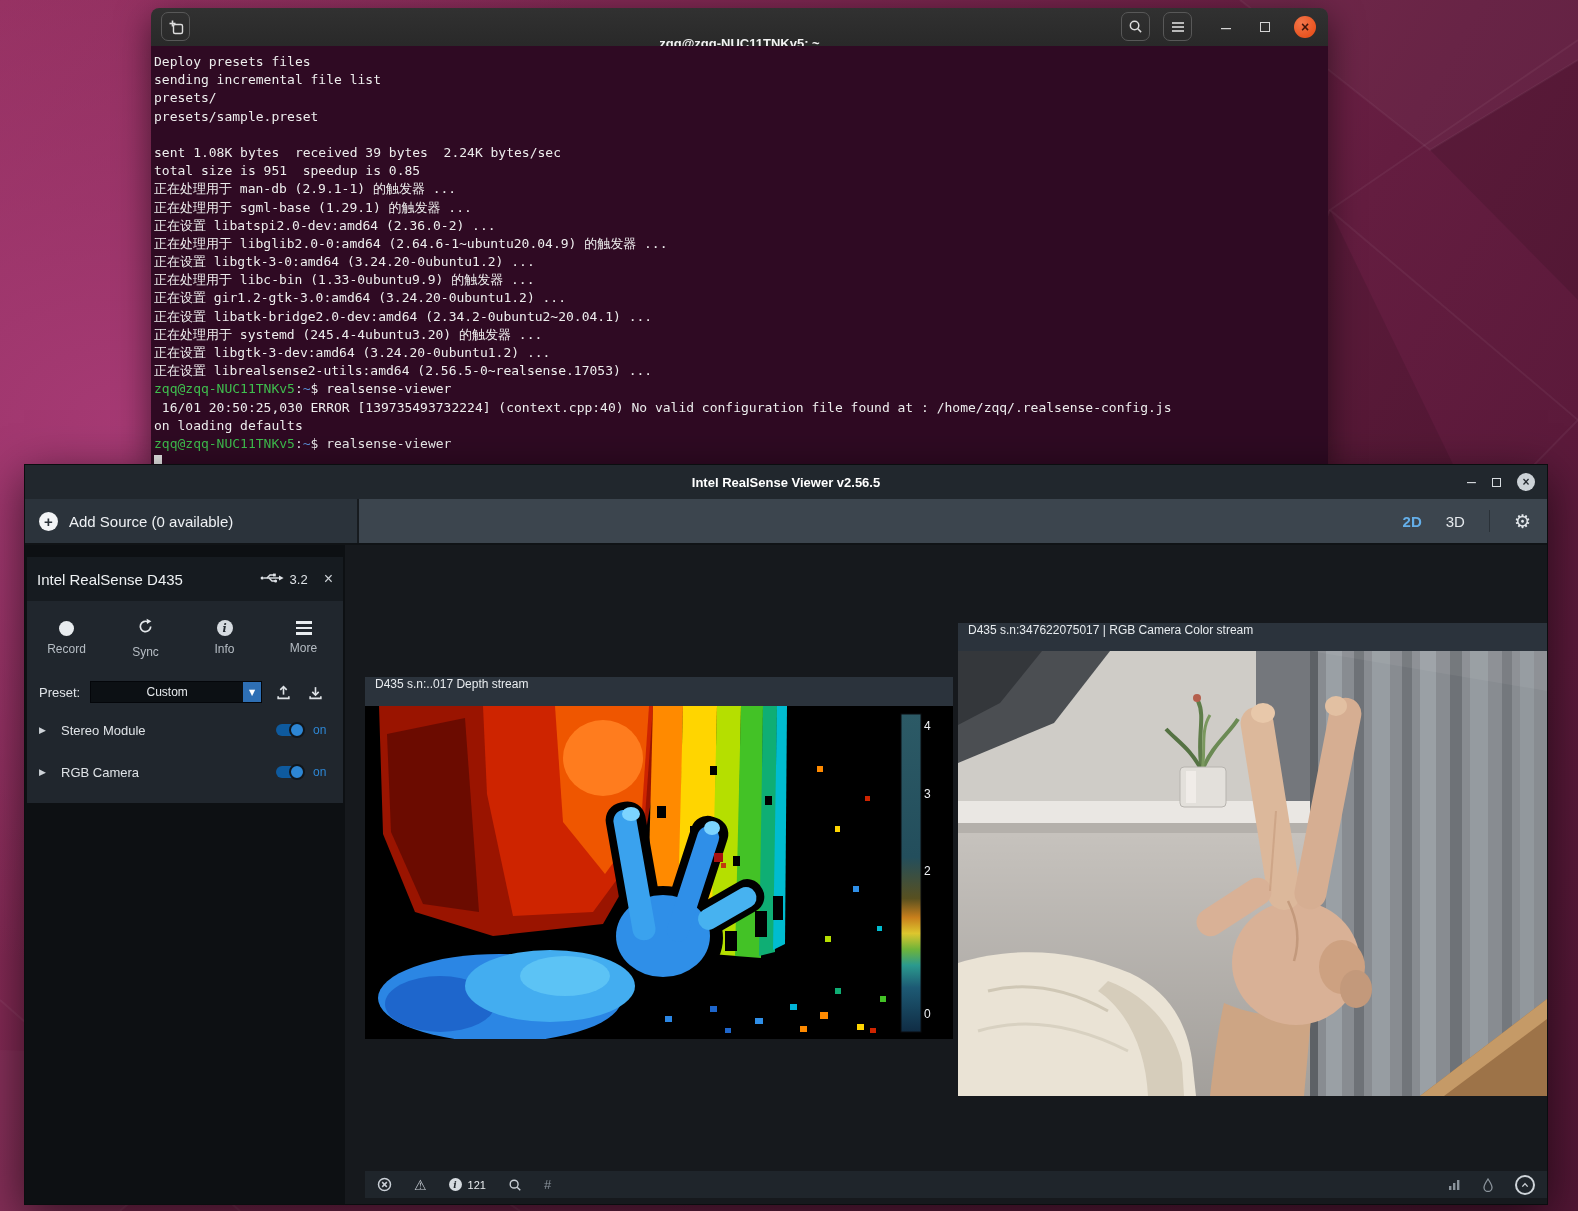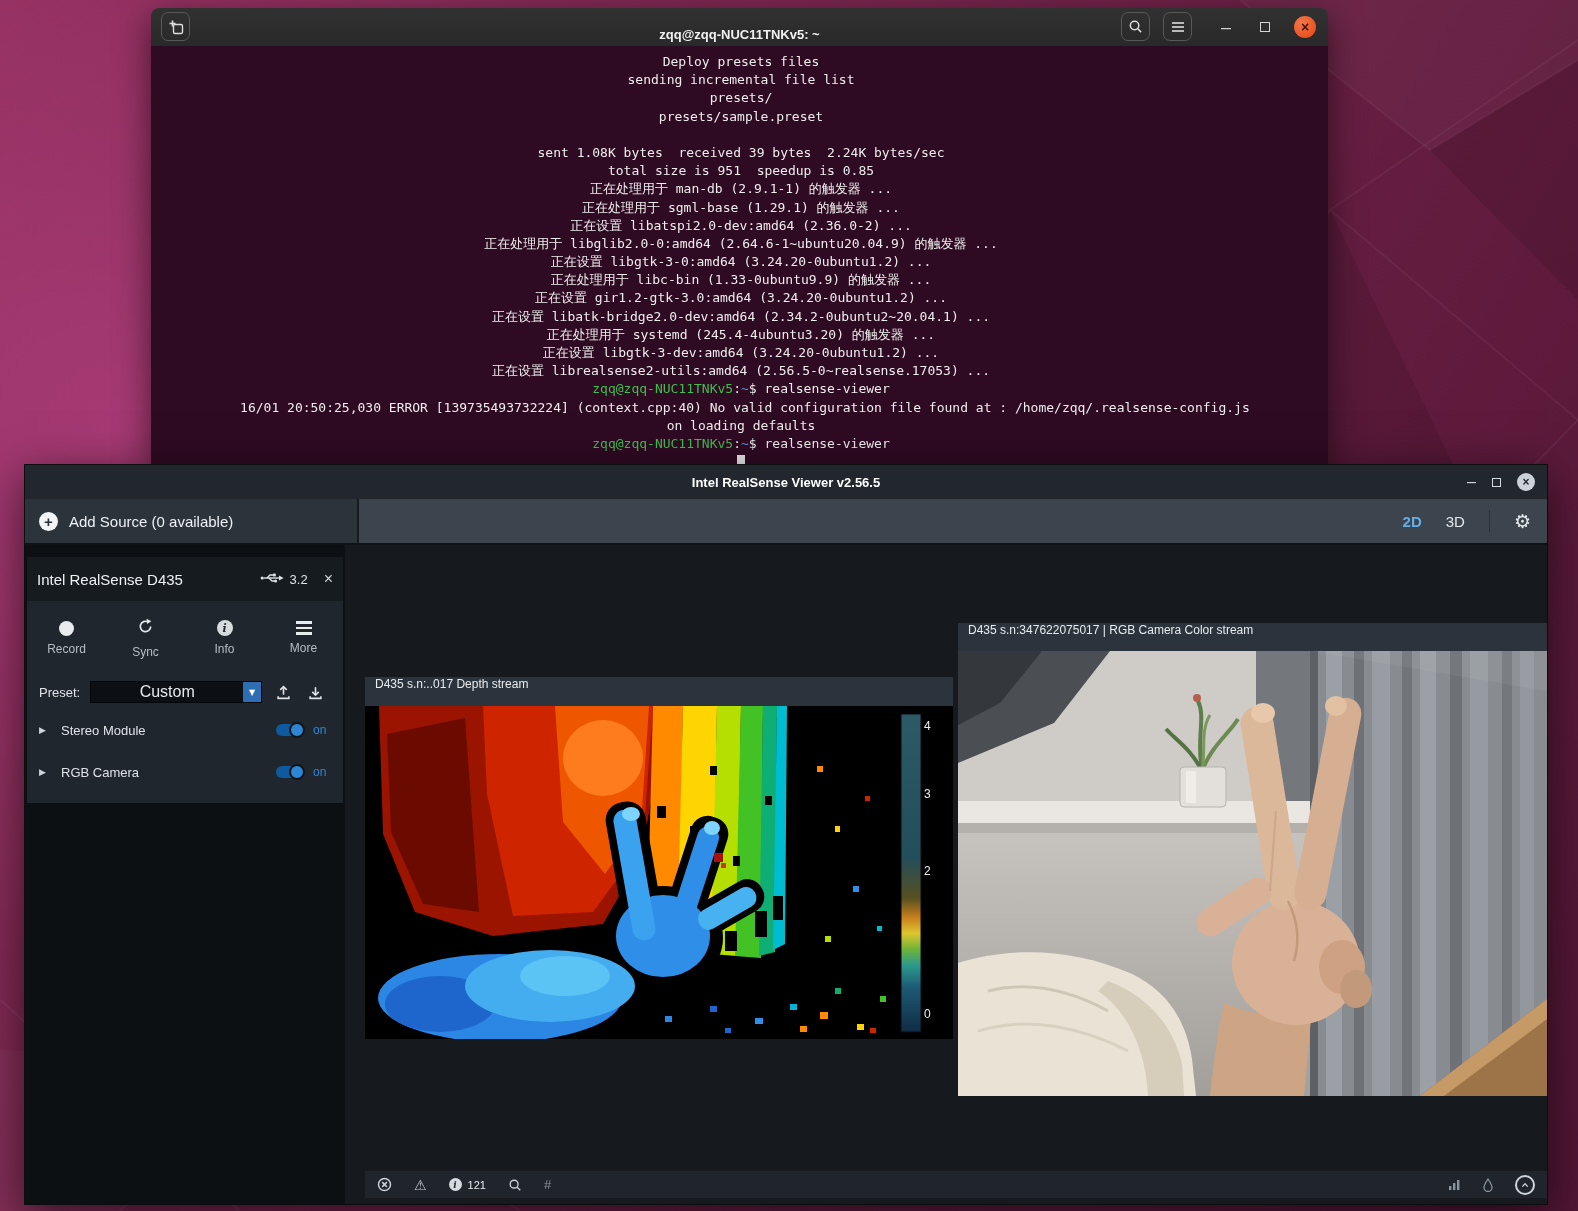--- a/index.html
+++ b/index.html
@@ -9,38 +9,38 @@
     background:
       radial-gradient(1200px 900px at 8% 35%, #a63a74 0%, rgba(0,0,0,0) 60%),
       linear-gradient(120deg,#93305f 0%,#7c2750 35%,#641d40 65%,#511634 100%);}
   .wallpaper{position:absolute;inset:0;}
 
   
   .term-window{position:absolute;left:151px;top:8px;width:1177px;height:458px;z-index:1;
     border-radius:8px 8px 0 0;box-shadow:0 10px 34px rgba(0,0,0,.55);}
   .term-header{height:38px;background:linear-gradient(#313131,#292929);
     border-bottom:1px solid #1b1b1b;border-radius:8px 8px 0 0;position:relative;}
-  .term-title{position:absolute;left:0;right:0;top:8px;height:38px;line-height:38px;
+  .term-title{position:absolute;left:0;right:0;top:17px;height:38px;line-height:38px;
     text-align:center;color:#f1f1f1;font-size:13px;font-weight:bold;pointer-events:none;}
   .hbtn{position:absolute;top:4px;width:29px;height:29px;border:1px solid #585858;
     border-radius:7px;display:flex;align-items:center;justify-content:center;box-sizing:border-box;}
   .hbtn.newtab{left:10px;}
   .hbtn.search{left:970px;}
   .hbtn.menu{left:1012px;}
   .wbtn{position:absolute;top:0;height:38px;display:flex;align-items:center;justify-content:center;}
   .term-min{left:1060px;width:30px;color:#d5d5d5;font-size:18px;}
   .term-max{left:1099px;width:30px;}
   .maxbox{display:inline-block;width:10px;height:10px;border:1.5px solid #d5d5d5;box-sizing:border-box;}
   .term-close{left:1143px;width:22px;height:22px;top:8px;border-radius:50%;
     background:radial-gradient(circle at 35% 30%,#f3764a,#e95420 70%);}
   .term-close span{color:#40150a;font-size:14px;font-weight:bold;line-height:1;}
   .term-body{position:absolute;top:38px;left:0;right:0;bottom:0;background:#2f0a23;
     padding:7px 0 0 3px;overflow:hidden;
     font-family:"DejaVu Sans Mono",monospace;font-size:13px;color:#ededed;}
-  .term-line{height:18.2px;line-height:18.2px;white-space:pre;text-align:center;}
+  .term-line{height:18.2px;line-height:18.2px;white-space:pre;}
   .c-g{color:#3fbf4e;}
   .c-b{color:#5b8fd6;}
   .cursor{display:inline-block;width:8px;height:15px;background:#e8e8e8;vertical-align:middle;}
 
   
   .viewer{position:absolute;left:24px;top:464px;width:1522px;height:739px;z-index:2;
     background:#16191d;border:1px solid #0b0d0f;box-sizing:content-box;
     box-shadow:0 12px 44px rgba(0,0,0,.6);}
   .v-titlebar{height:34px;background:#21272d;position:relative;
     display:flex;align-items:center;justify-content:center;}
@@ -79,21 +79,21 @@
   .dev-action-label{font-size:12px;color:#b6bdc4;}
   .rec-dot{width:15px;height:15px;border-radius:50%;background:#e8ecef;}
   .circle-i{width:16px;height:16px;border-radius:50%;background:#d6dbe0;color:#23292f;
     display:inline-flex;align-items:center;justify-content:center;
     font-family:"DejaVu Serif",serif;font-style:italic;font-weight:bold;font-size:11px;}
   .morebars{display:flex;flex-direction:column;gap:3px;}
   .morebars i{display:block;width:16px;height:2.5px;background:#e8ecef;}
   .preset-row{display:flex;align-items:center;height:34px;padding:0 12px;gap:10px;}
   .preset-label{color:#dfe3e7;font-size:13px;}
   .preset-select{display:flex;width:170px;height:20px;background:#0c1014;border:1px solid #04060a;align-items:stretch;}
-  .preset-value{flex:1;color:#e6e9ec;font-size:16px;display:flex;align-items:center;justify-content:center;}
+  .preset-value{flex:1;color:#e6e9ec;font-size:12px;display:flex;align-items:center;justify-content:center;}
   .preset-arrow{width:18px;background:#2e6fb4;color:#fff;font-size:8px;
     display:flex;align-items:center;justify-content:center;font-family:"DejaVu Sans",sans-serif;}
   .icon-btn{display:inline-flex;align-items:center;justify-content:center;width:22px;height:22px;}
   .module-row{display:flex;align-items:center;height:42px;padding:0 12px;}
   .expander{color:#cfd4d9;font-size:9px;width:14px;}
   .module-label{color:#dfe3e7;font-size:13px;margin-left:8px;margin-right:auto;}
   .toggle{width:28px;height:12px;border-radius:6px;background:#0e5a9e;position:relative;display:inline-block;}
   .toggle .knob{position:absolute;right:-1px;top:-2px;width:16px;height:16px;border-radius:50%;
     background:#2d86d4;border:2px solid #11161b;box-sizing:border-box;}
   .toggle-state{color:#2d86d4;font-size:12px;margin-left:9px;width:18px;}

